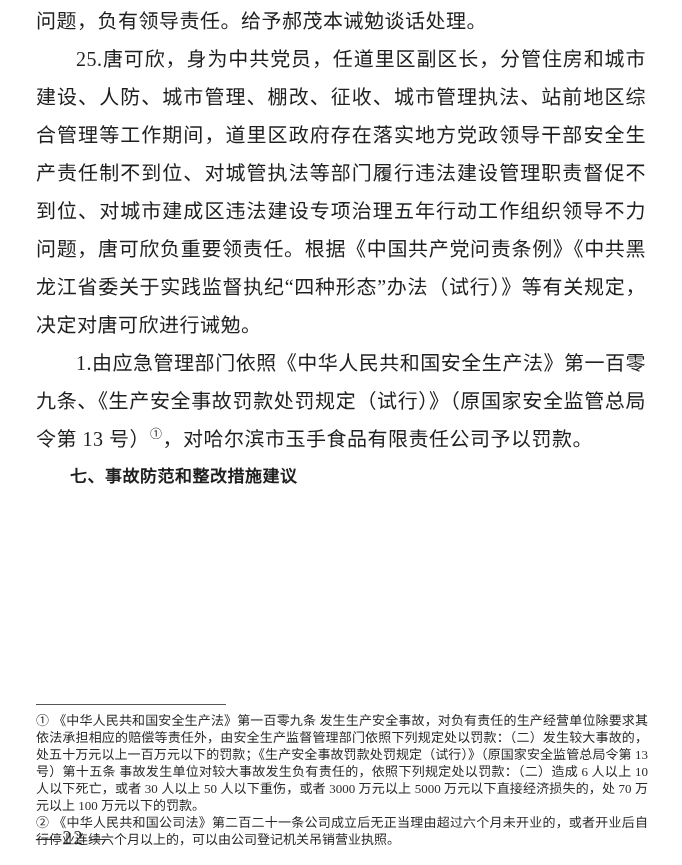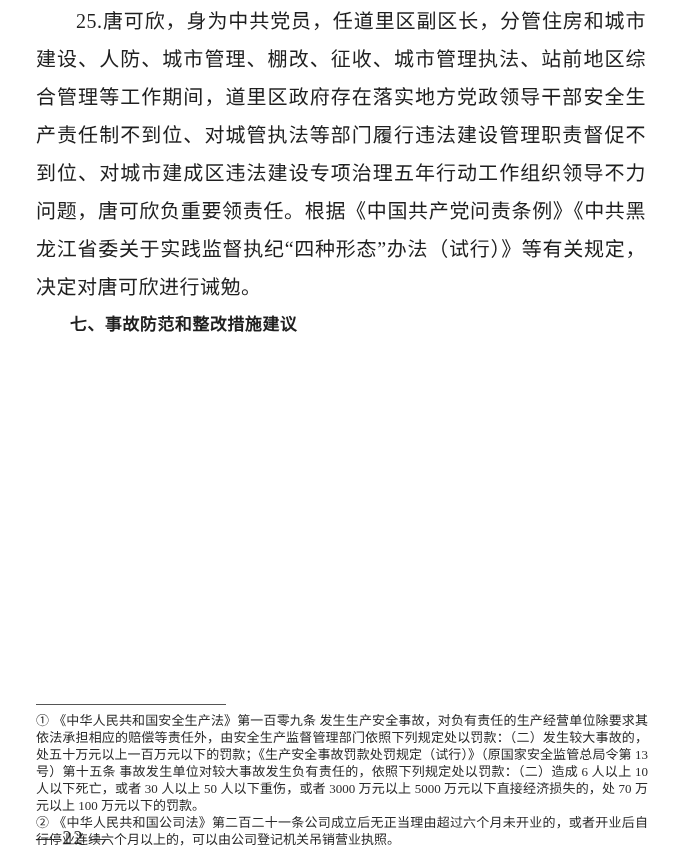--- a/index.html
+++ b/index.html
@@ -82,24 +82,26 @@
     color: #1f1f1f;
   }
 </style>
 </head>
 <body>
 
 <div class="page">
 
   <div class="content">
 
+    <p class="body-text no-indent">问题，负有领导责任。给予郝茂本诫勉谈话处理。</p>
 
     <p class="body-text indent">25.唐可欣，身为中共党员，任道里区副区长，分管住房和城市建设、人防、城市管理、棚改、征收、城市管理执法、站前地区综合管理等工作期间，道里区政府存在落实地方党政领导干部安全生产责任制不到位、对城管执法等部门履行违法建设管理职责督促不到位、对城市建成区违法建设专项治理五年行动工作组织领导不力问题，唐可欣负重要领责任。根据《中国共产党问责条例》《中共黑龙江省委关于实践监督执纪“四种形态”办法（试行）》等有关规定，决定对唐可欣进行诫勉。</p>
 
 
+    <p class="body-text indent"><span>1.由应急管理部门依照《中华人民共和国安全生产法》第一百零九条、《生产安全事故罚款处罚规定（试行）》（原国家安全监管总局令第 13 号）</span><sup class="fn-ref">①</sup><span>，对哈尔滨市玉手食品有限责任公司予以罚款。</span></p>
 
 
     <h3 class="heading-heiti">七、事故防范和整改措施建议</h3>
 
 
   </div>
 
   <div class="footnotes">
     <div class="footnote-rule"></div>
 

